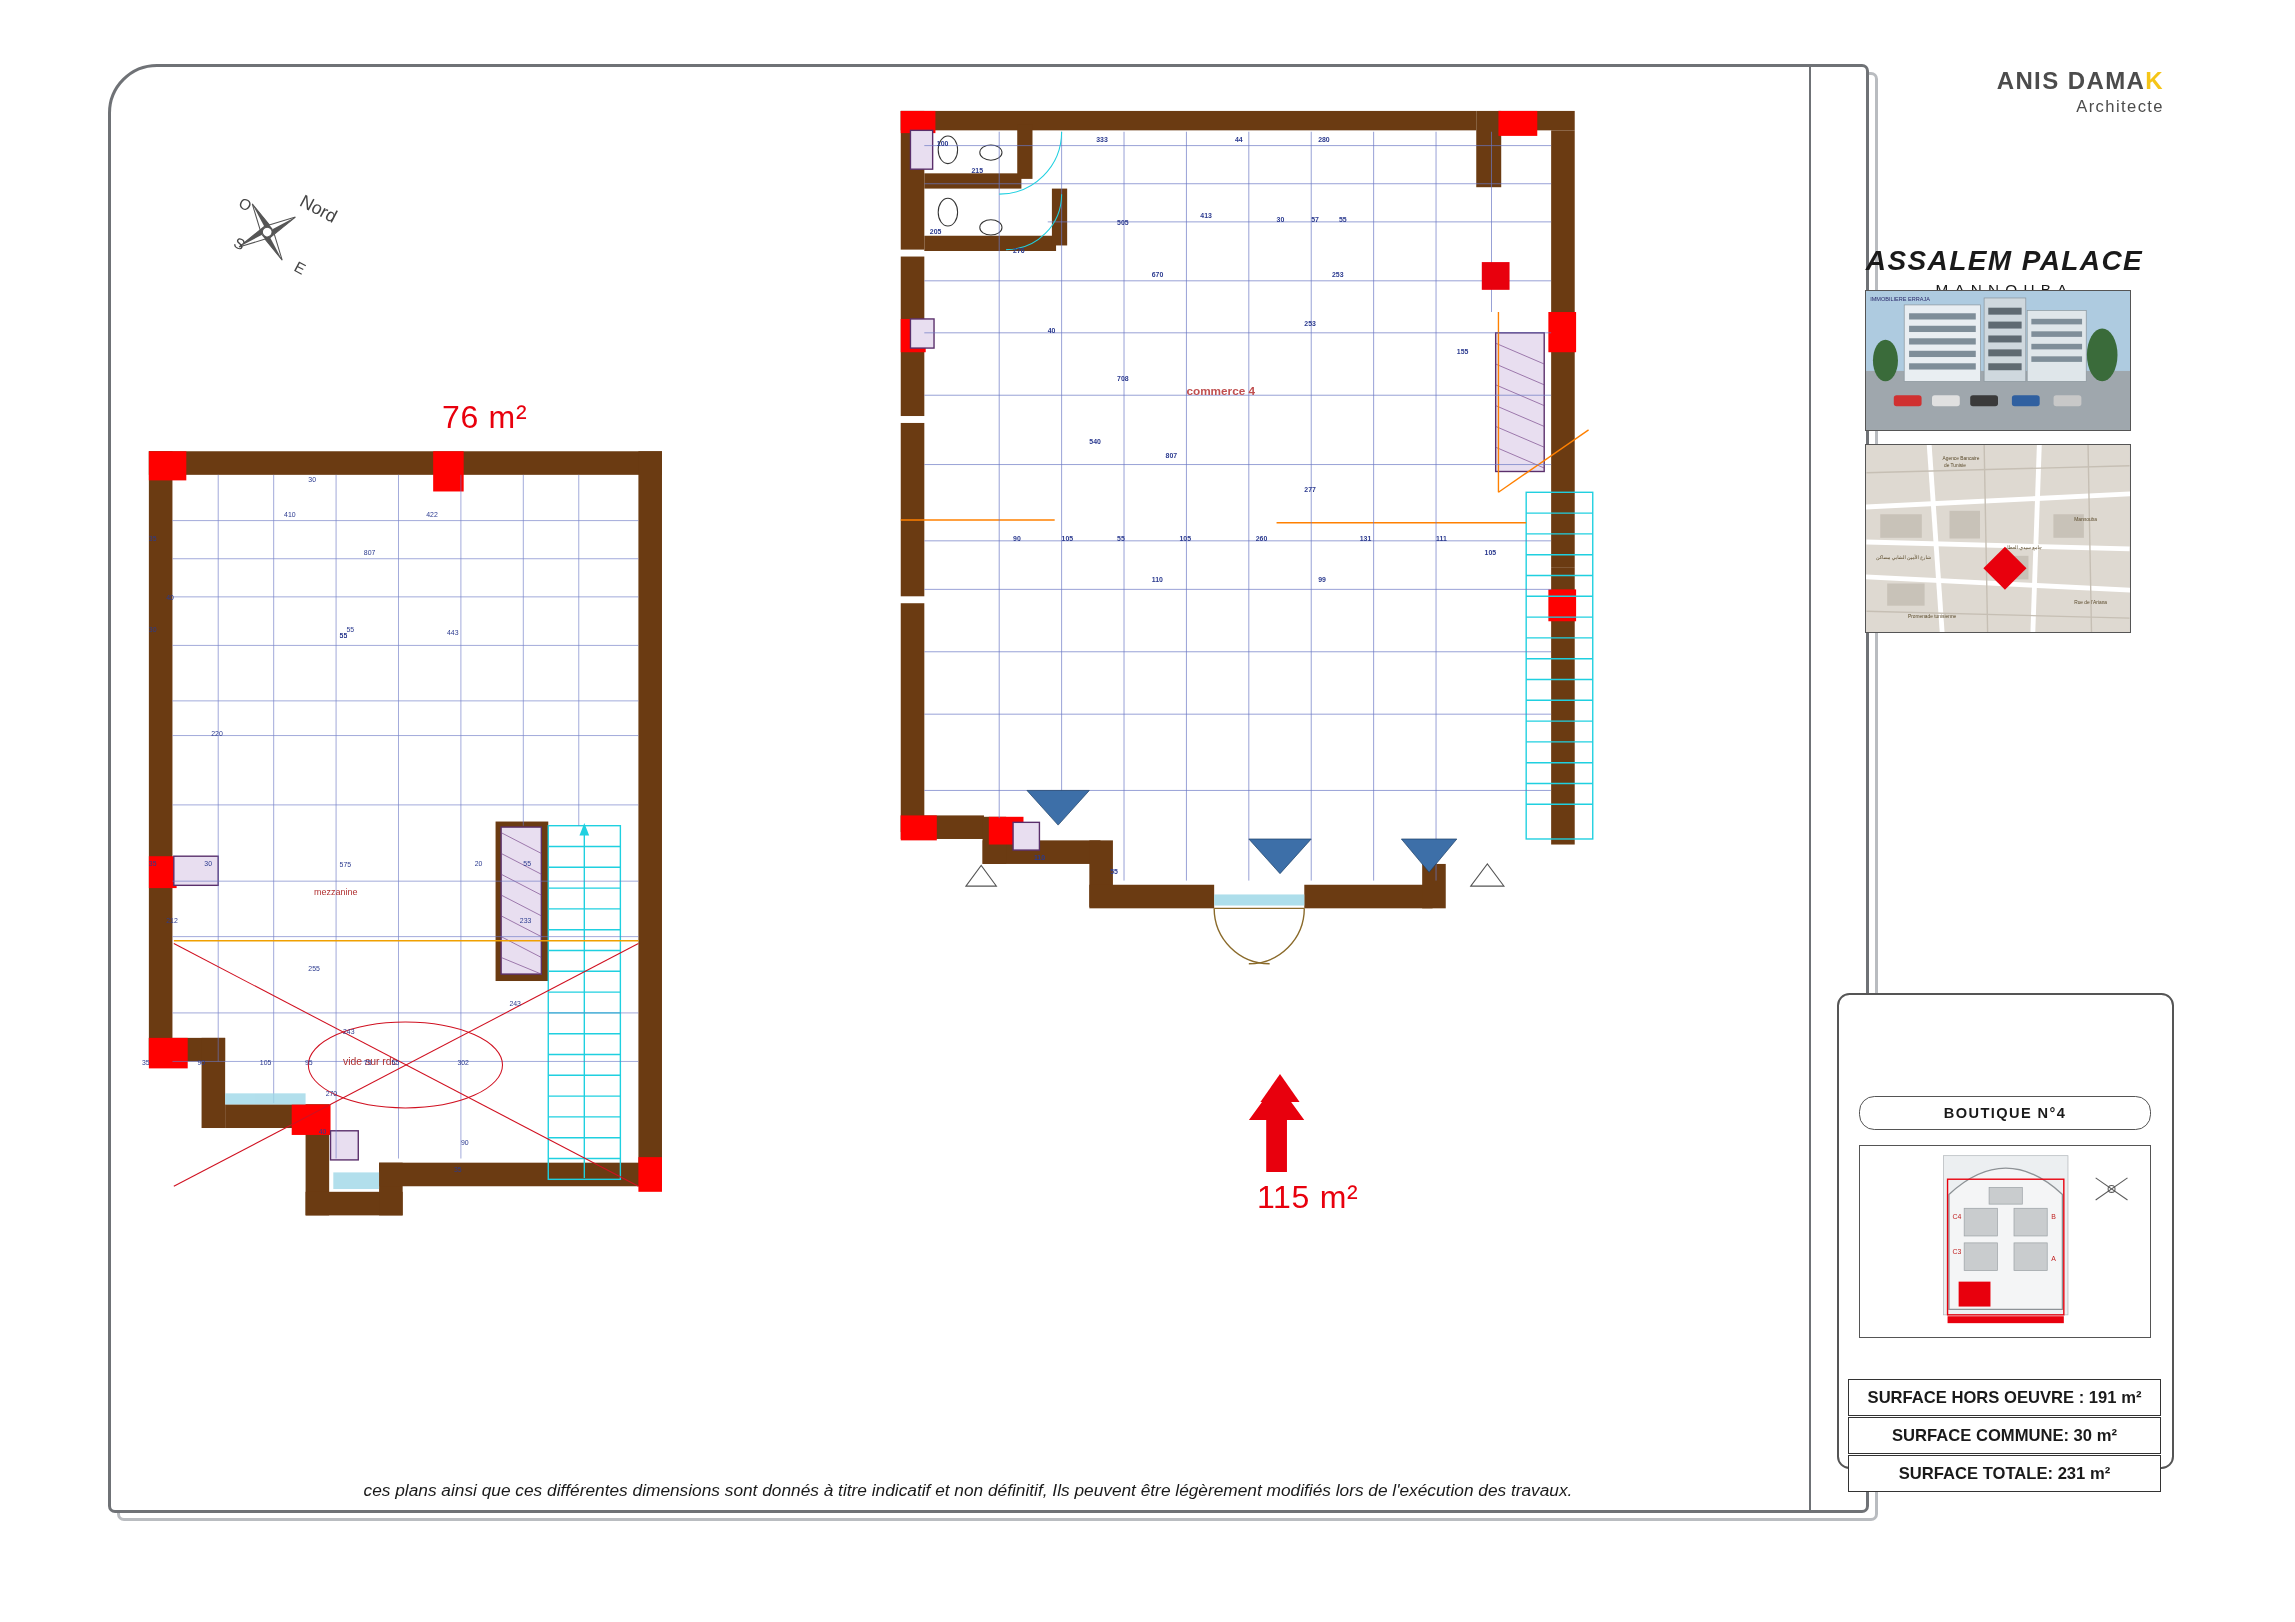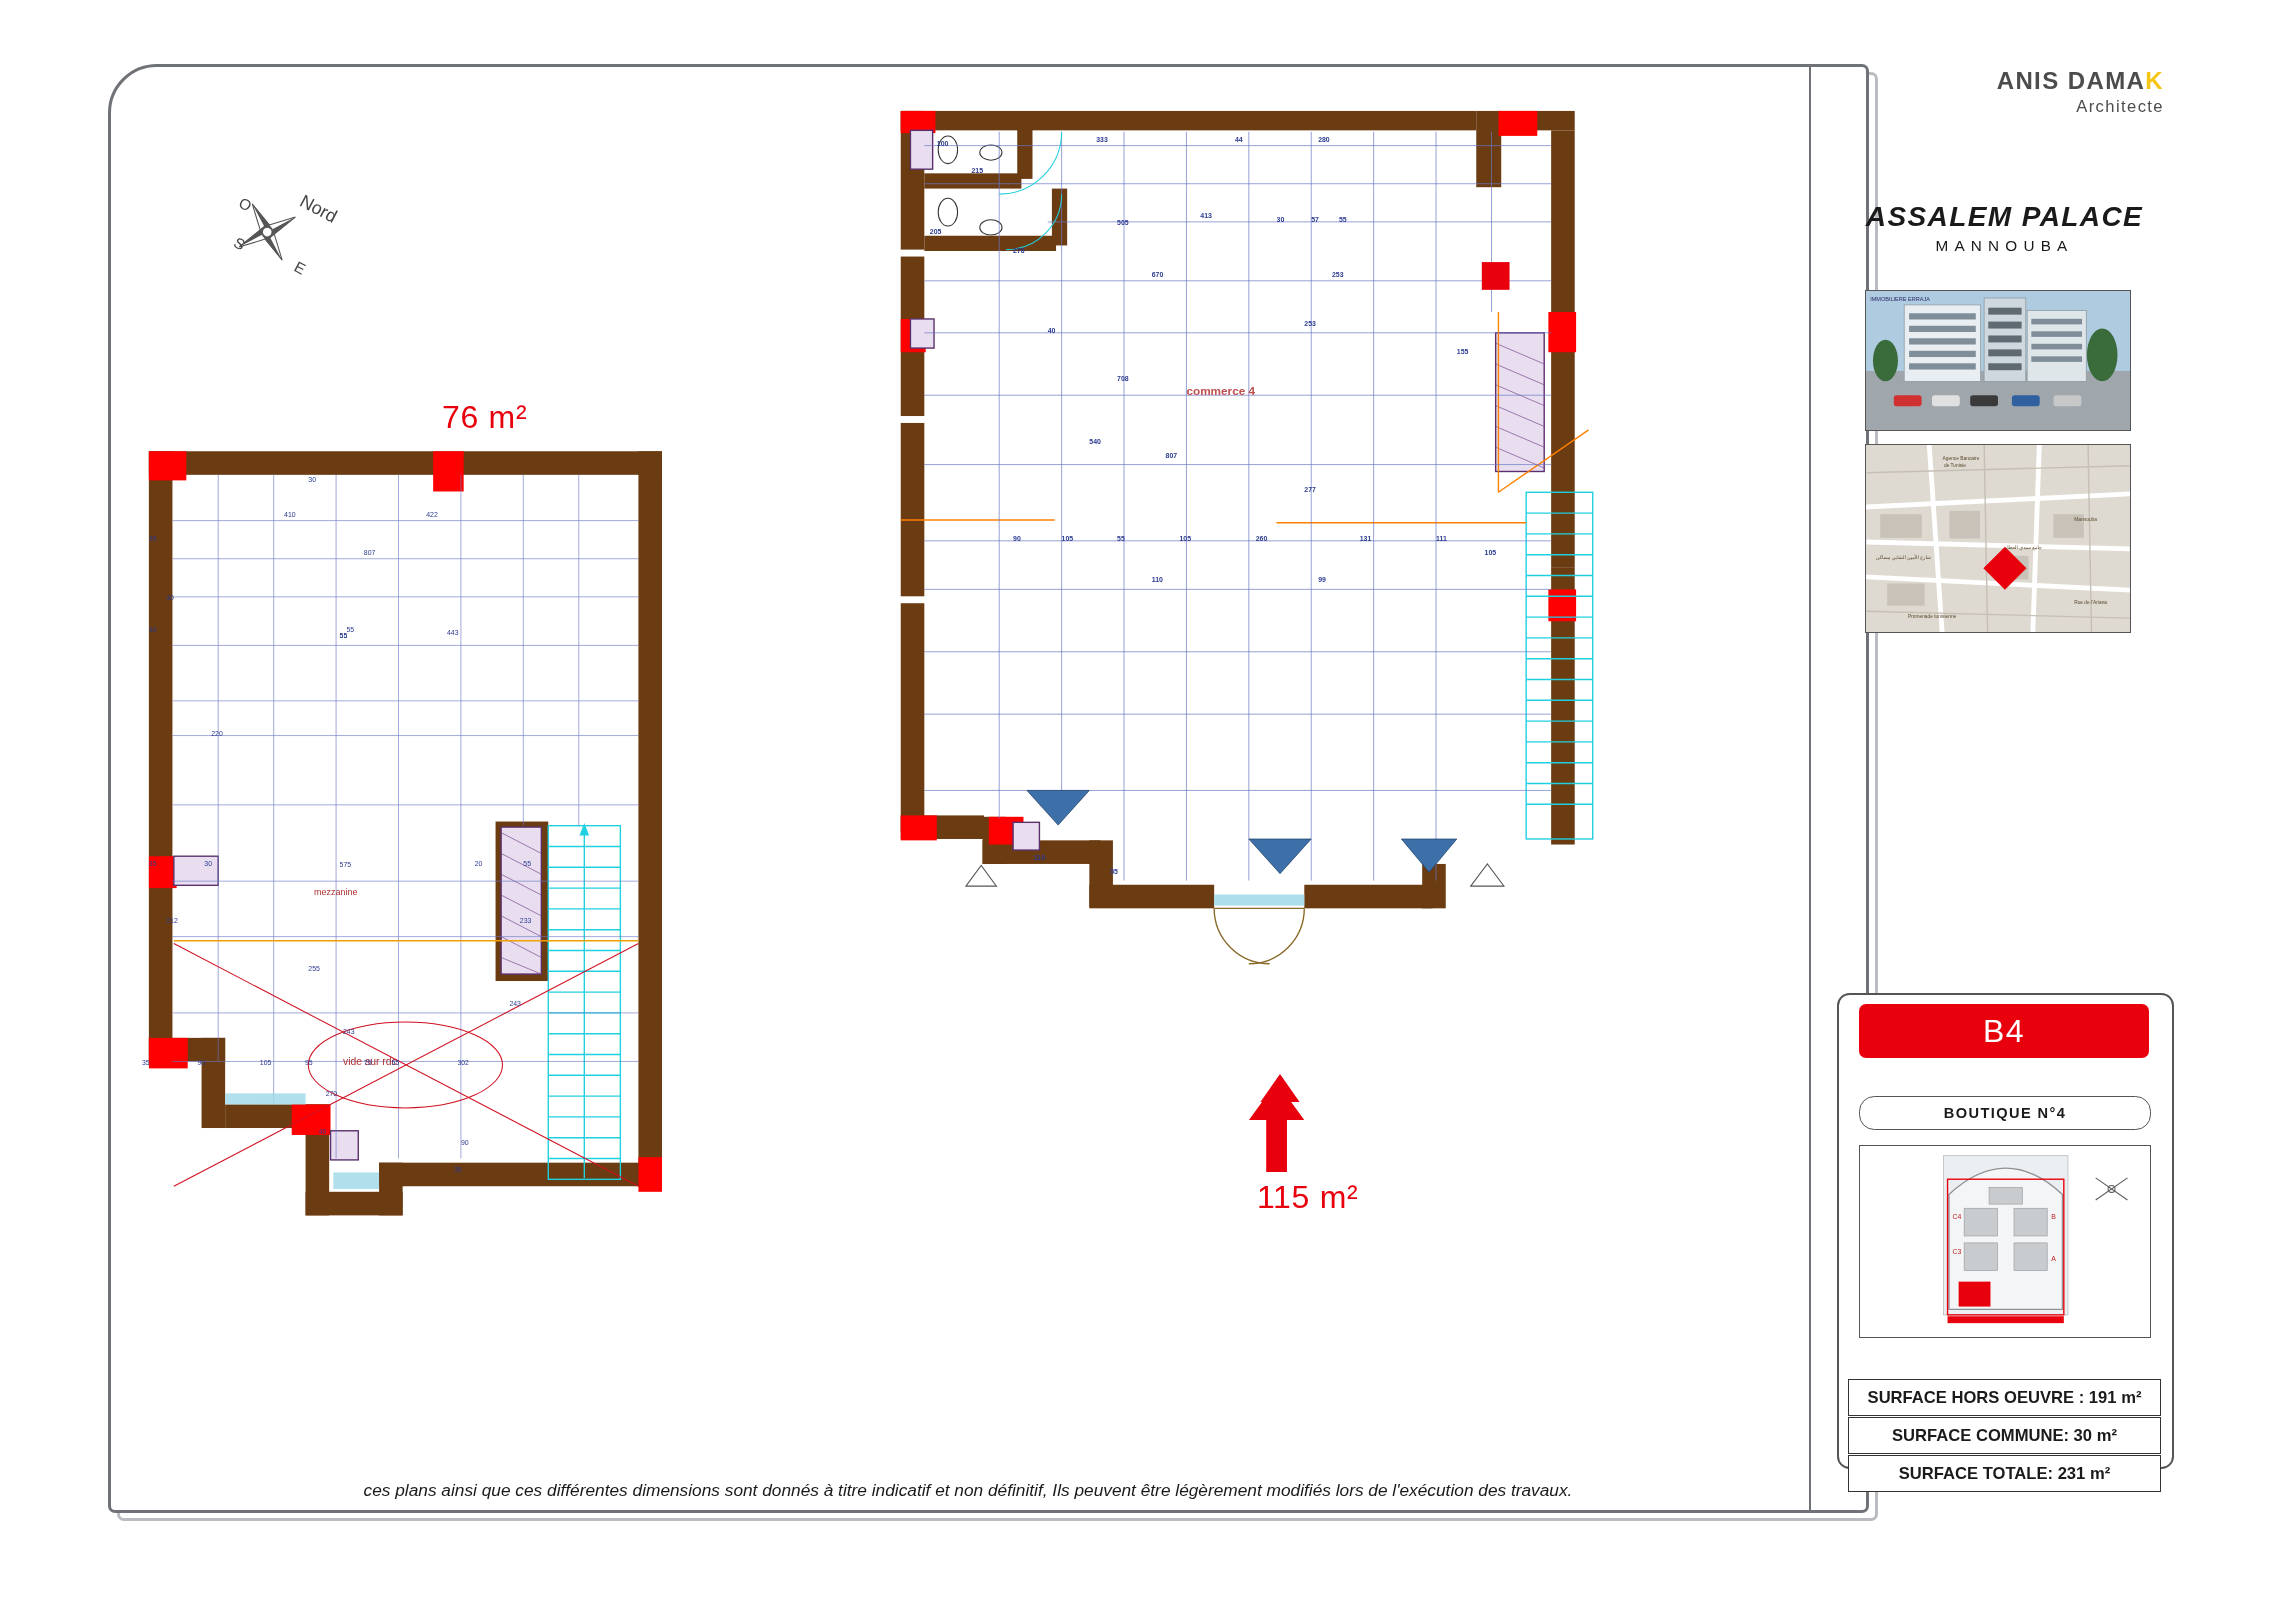--- a/index.html
+++ b/index.html
@@ -99,20 +99,21 @@
     left: 1845px; top: 201px;
     width: 319px;
     text-align: center;
   }
   .project-name {
     font-size: 28px;
     font-weight: bold;
     font-style: italic;
     letter-spacing: 1.4px;
     color: #1a1a1a;
+    margin-top: 44px;
   }
   .project-city {
     font-size: 15.3px;
     letter-spacing: 6.2px;
     color: #1a1a1a;
     margin-top: 4.2px;
   }
 
   .photo-box {
     position: absolute;
@@ -668,21 +669,20 @@
         <text x="200" y="150">جامع سيدي العطار</text>
         <text x="14" y="165">شارع الأمين الشابي مساكن</text>
         <text x="300" y="230">Rue de l'Ariana</text>
         <text x="60" y="250">Promenade tunisienne</text>
       </g>
     </svg>
   </div>
 
 
   <div class="panel"></div>
-  <div class="badge">B4</div>
   <div class="subbadge">BOUTIQUE  N°4</div>
 
   <div class="keyplan">
     <svg width="290" height="191" viewBox="0 0 418 276">
       <rect x="0" y="0" width="418" height="276" fill="#ffffff"></rect>
       <rect x="120" y="14" width="180" height="230" fill="#eceff1" stroke="#b0b5b8"></rect>
       <path d="M 128 70 Q 210 -6 292 70 L 292 236 L 128 236 Z" fill="#f4f5f6" stroke="#8d9296" stroke-width="2"></path>
       <g fill="#c9ccce" stroke="#9aa0a4">
         <rect x="150" y="90" width="48" height="40"></rect>
         <rect x="222" y="90" width="48" height="40"></rect>

